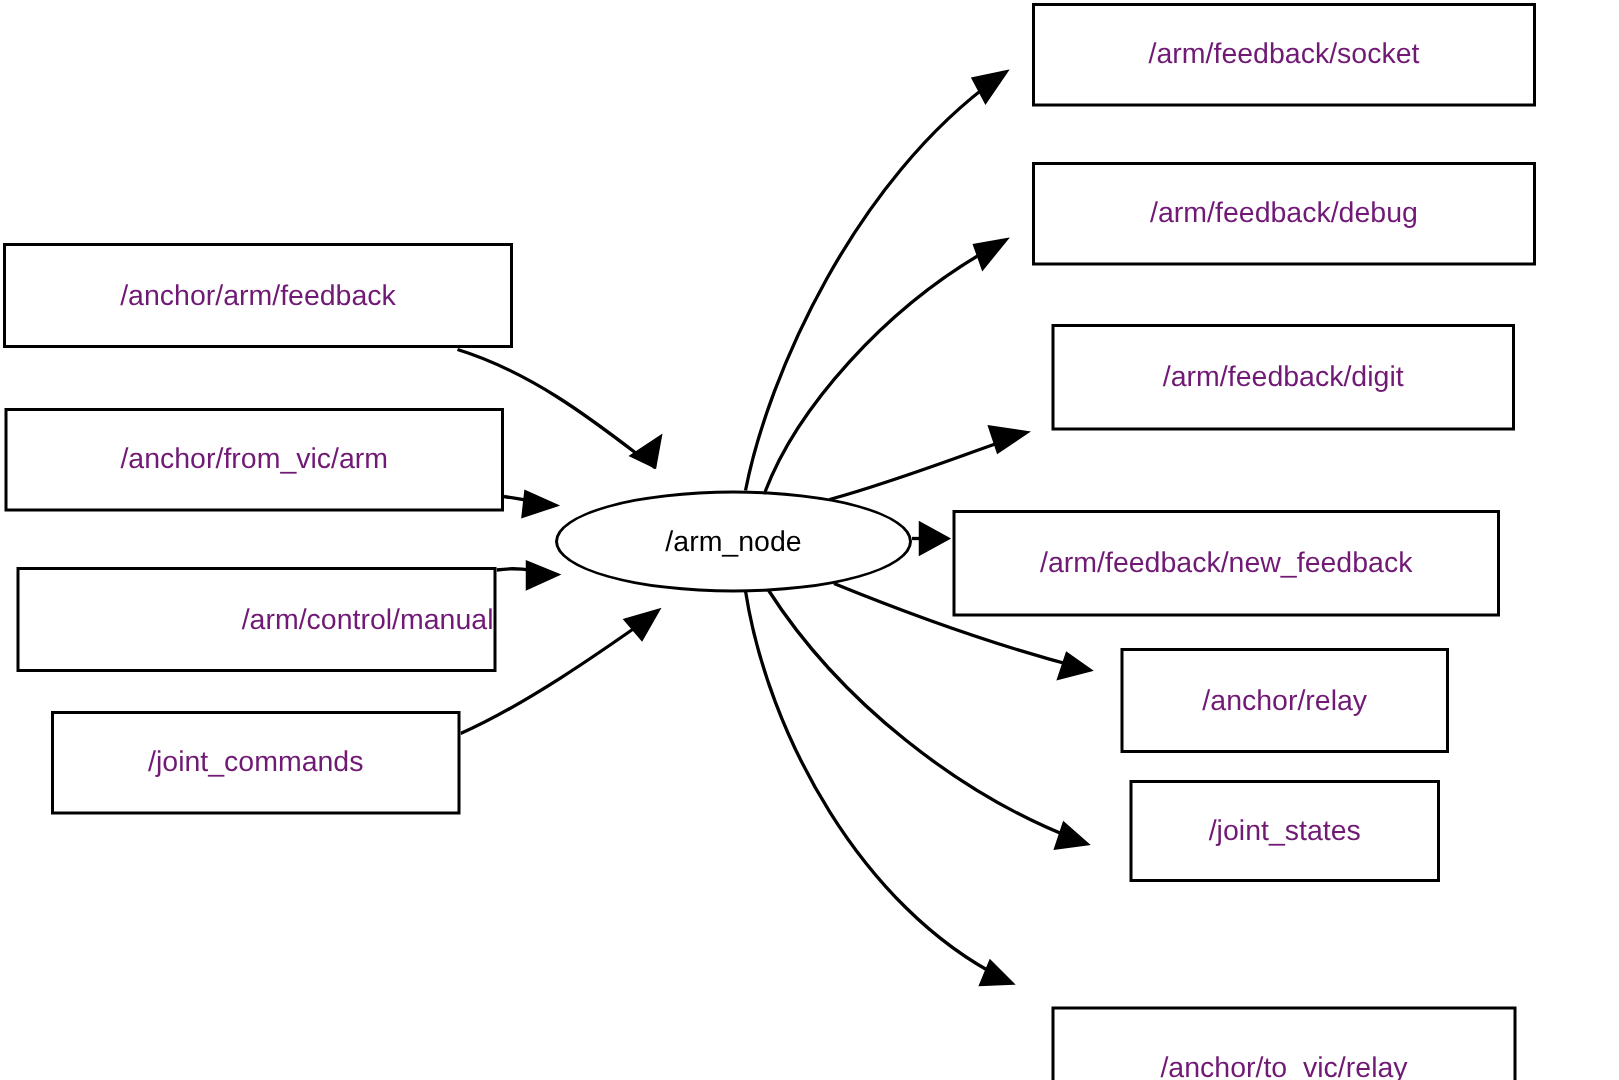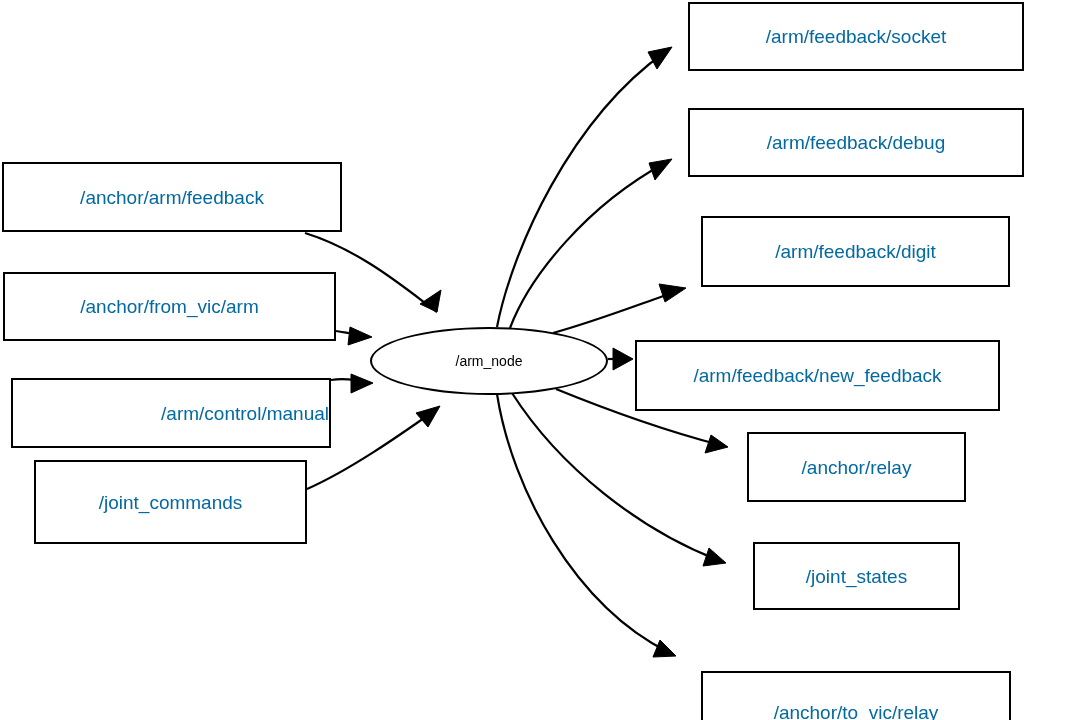--- a/index.html
+++ b/index.html
@@ -30,38 +30,38 @@
     background: #ffffff;
     border: 2px solid #000000;
     display: flex;
     align-items: center;
     justify-content: center;
     z-index: 2;
   }
   .topic-label {
     font-family: "Liberation Sans", sans-serif;
     font-size: 19px;
-    color: #0369a1;
+    color: #701a75;
     white-space: nowrap;
     line-height: 1;
   }
   .node-ellipse {
     position: absolute;
     box-sizing: border-box;
     background: #ffffff;
     border: 2px solid #000000;
     border-radius: 50%;
     display: flex;
     align-items: center;
     justify-content: center;
     z-index: 3;
   }
   .node-ellipse-label {
     font-family: "Liberation Sans", sans-serif;
-    font-size: 14px;
+    font-size: 19px;
     color: #000000;
     white-space: nowrap;
     line-height: 1;
   }
 </style>
 </head>
 <body>
 
 <div id="graph-canvas">
 
@@ -114,21 +114,21 @@
 
   <div class="topic-node" style="left: 2px; top: 162px; width: 340px; height: 70px;">
     <span class="topic-label">/anchor/arm/feedback</span>
   </div>
   <div class="topic-node" style="left: 3px; top: 272px; width: 333px; height: 69px;">
     <span class="topic-label">/anchor/from_vic/arm</span>
   </div>
   <div class="topic-node" style="left: 11px; top: 378px; width: 320px; height: 70px; justify-content: flex-end;">
     <span class="topic-label">/arm/control/manual</span>
   </div>
-  <div class="topic-node" style="left: 34px; top: 460px; width: 273px; height: 84px;">
+  <div class="topic-node" style="left: 34px; top: 474px; width: 273px; height: 69px;">
     <span class="topic-label">/joint_commands</span>
   </div>
 
   <div class="node-ellipse" style="left: 370px; top: 327px; width: 238px; height: 68px;">
     <span class="node-ellipse-label">/arm_node</span>
   </div>
 
   <div class="topic-node" style="left: 688px; top: 2px; width: 336px; height: 69px;">
     <span class="topic-label">/arm/feedback/socket</span>
   </div>
@@ -137,20 +137,20 @@
   </div>
   <div class="topic-node" style="left: 701px; top: 216px; width: 309px; height: 71px;">
     <span class="topic-label">/arm/feedback/digit</span>
   </div>
   <div class="topic-node" style="left: 635px; top: 340px; width: 365px; height: 71px;">
     <span class="topic-label">/arm/feedback/new_feedback</span>
   </div>
   <div class="topic-node" style="left: 747px; top: 432px; width: 219px; height: 70px;">
     <span class="topic-label">/anchor/relay</span>
   </div>
-  <div class="topic-node" style="left: 753px; top: 542px; width: 207px; height: 68px;">
+  <div class="topic-node" style="left: 753px; top: 520px; width: 207px; height: 68px;">
     <span class="topic-label">/joint_states</span>
   </div>
   <div class="topic-node" style="left: 701px; top: 648px; width: 310px; height: 83px; margin-top: 23px;">
     <span class="topic-label">/anchor/to_vic/relay</span>
   </div>
 
 </div>
 
 </body></html>

